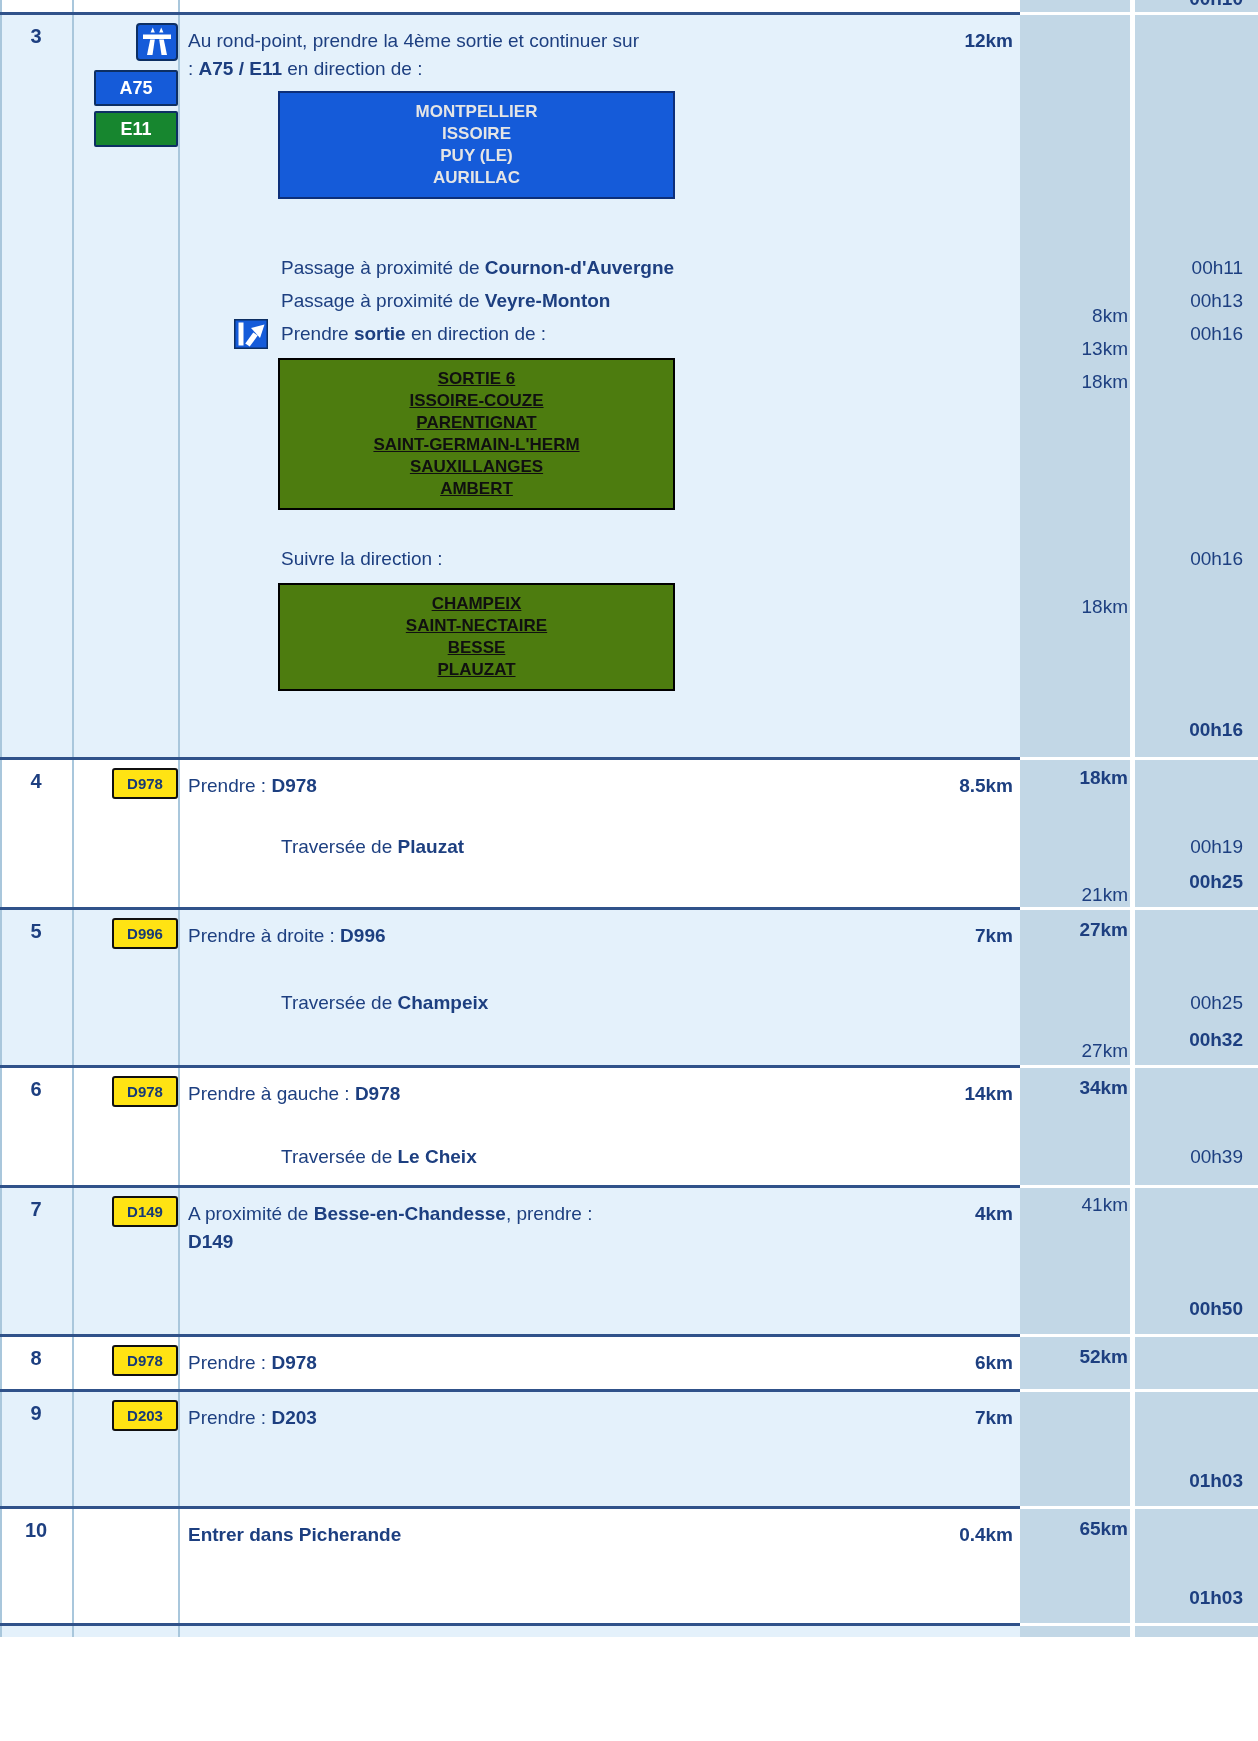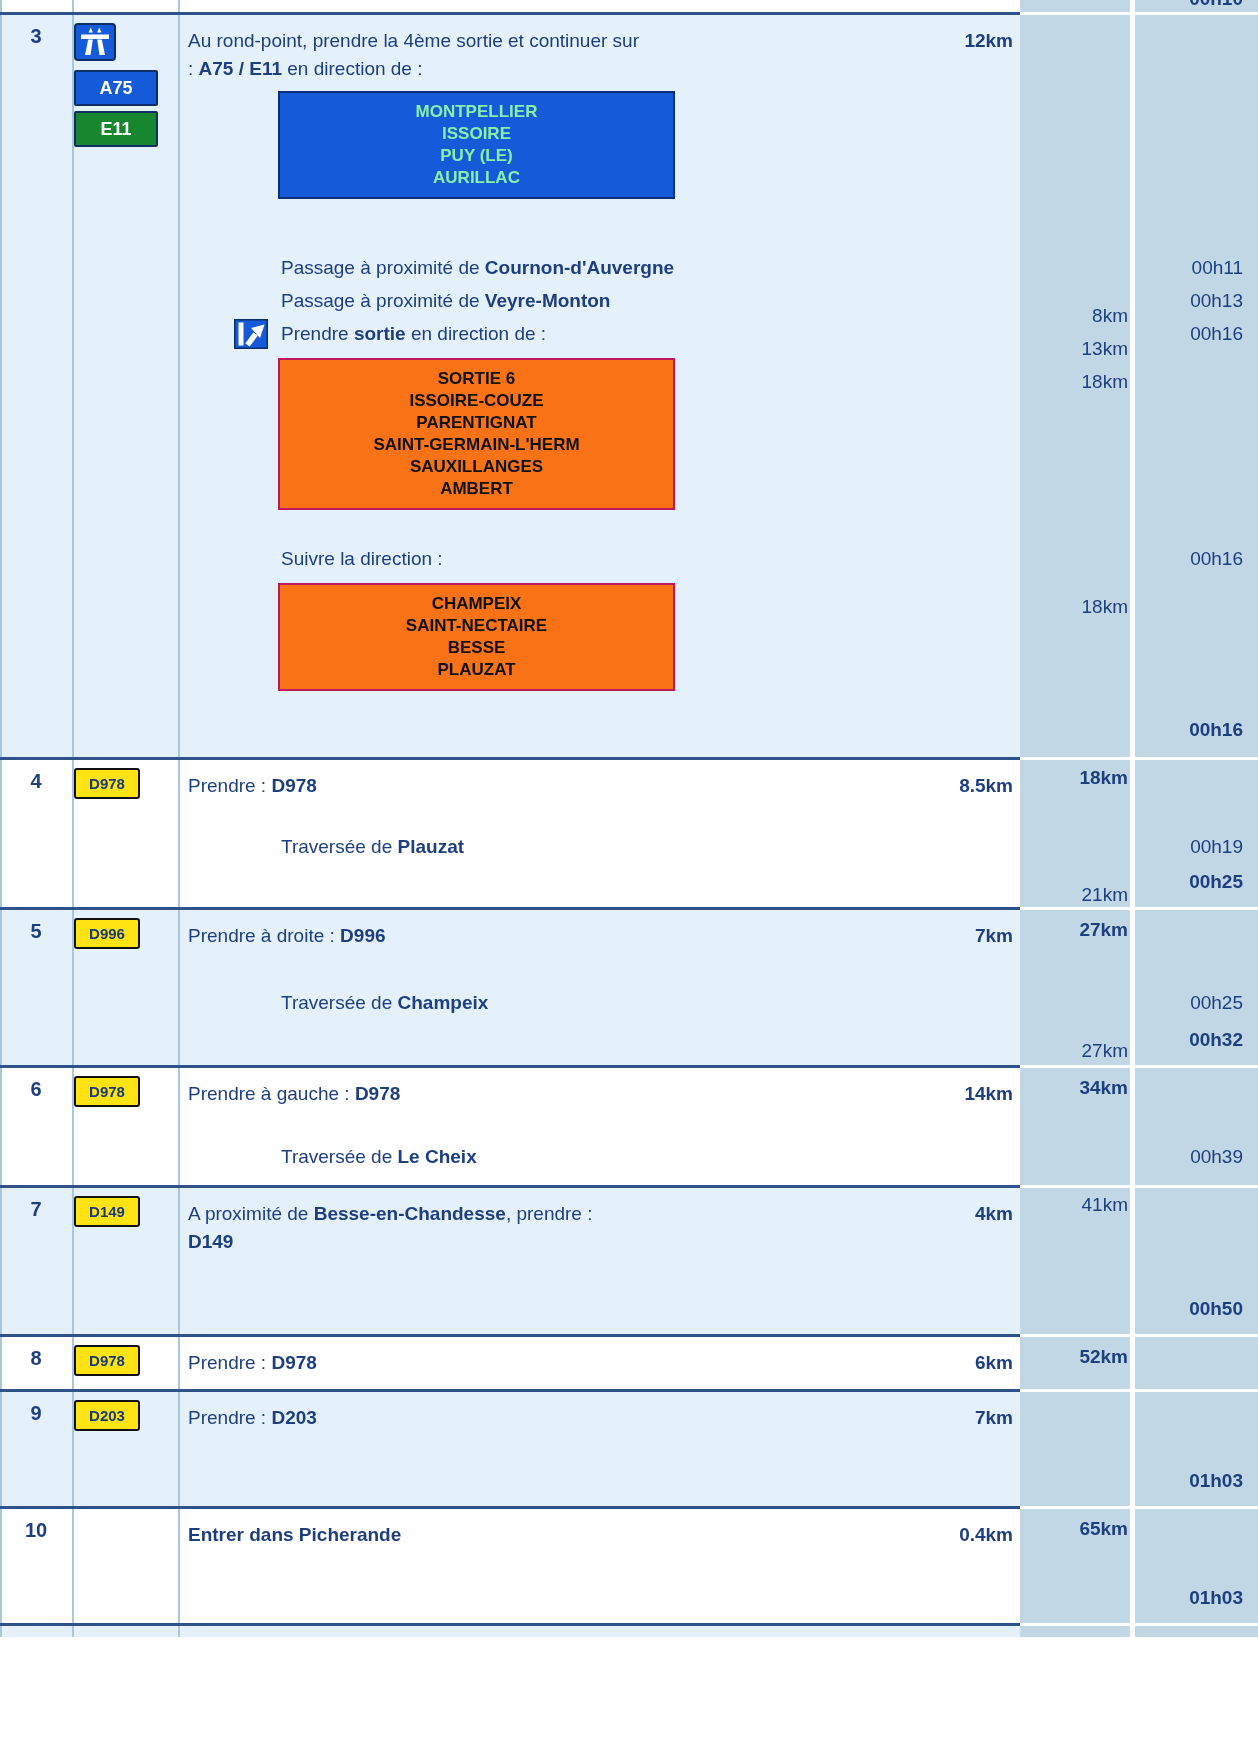--- a/index.html
+++ b/index.html
@@ -16,21 +16,21 @@
   .time-bg{left:1135px;width:123px;}
   .white-sep{position:absolute;top:0;bottom:0;left:1130px;width:5px;background:#ffffff;z-index:0;}
   .vline{position:absolute;top:0;bottom:0;width:2px;background:#a9c7dc;z-index:0;}
   .vl0{left:0;}
   .vl1{left:72px;}
   .vl2{left:178px;}
 
   .row-num{position:absolute;left:0;top:10px;width:72px;text-align:center;
            font-weight:bold;font-size:20px;z-index:2;}
   .row-badges{position:absolute;left:74px;top:8px;width:104px;display:flex;
-              flex-direction:column;align-items:flex-start;gap:5px;z-index:2;}
+              flex-direction:column;align-items:flex-end;gap:5px;z-index:2;}
   .badge{box-sizing:border-box;width:84px;height:36px;display:flex;align-items:center;
          justify-content:center;color:#ffffff;font-weight:bold;font-size:18px;
          border:2px solid #0d2f63;border-radius:2px;}
   .badge.blue{background:#155bd9;}
   .badge.green{background:#17862f;}
   .badge.yellow{width:66px;height:31px;background:#ffe313;border:2px solid #101010;
                 color:#173a77;font-size:15px;border-radius:3px;}
 
   .band{position:relative;z-index:1;}
   .header-band{padding:12px 250px 0 188px;font-size:19px;line-height:28px;}
@@ -39,22 +39,22 @@
   .step-km{position:absolute;right:245px;top:12px;font-weight:bold;line-height:28px;font-size:19px;}
 
   .line-band{padding-left:281px;font-size:19px;line-height:33px;}
   .exit-ico{position:absolute;left:234px;top:2px;}
   .kv{position:absolute;right:130px;top:0;font-size:19px;line-height:inherit;margin-top:48px;}
   .tv{position:absolute;right:15px;top:0;font-size:19px;line-height:inherit;}
   .line-band .kv,.line-band .tv{line-height:33px;}
 
   .sign{box-sizing:border-box;position:relative;z-index:1;margin-left:278px;width:397px;
         text-align:center;font-weight:bold;font-size:17px;line-height:22px;padding:8px 4px;}
-  .sign.bluebox{background:#155bd9;color:#86efac;border:2px solid #0d2f7a;}
-  .sign.whitebox{background:#f97316;color:#101010;border:2px solid #be185d;}
+  .sign.bluebox{background:#155bd9;color:#e5e5e5;border:2px solid #0d2f7a;}
+  .sign.whitebox{background:#4d7c0f;color:#101010;border:2px solid #000000;text-decoration:underline;}
 
   .summary-band{height:26px;}
   .summary-band .kv,.summary-band .tv{line-height:26px;font-weight:bold;}
 
   .sep{position:relative;height:3px;background:#ffffff;z-index:3;}
   .sep-dark{width:1020px;height:3px;background:#30528a;}
 
   .partial-top{height:12px;background:#ffffff;overflow:hidden;}
   .partial-top .kv,.partial-top .tv{top:-14px;line-height:26px;font-weight:bold;}
   .partial-bottom{height:11px;}

